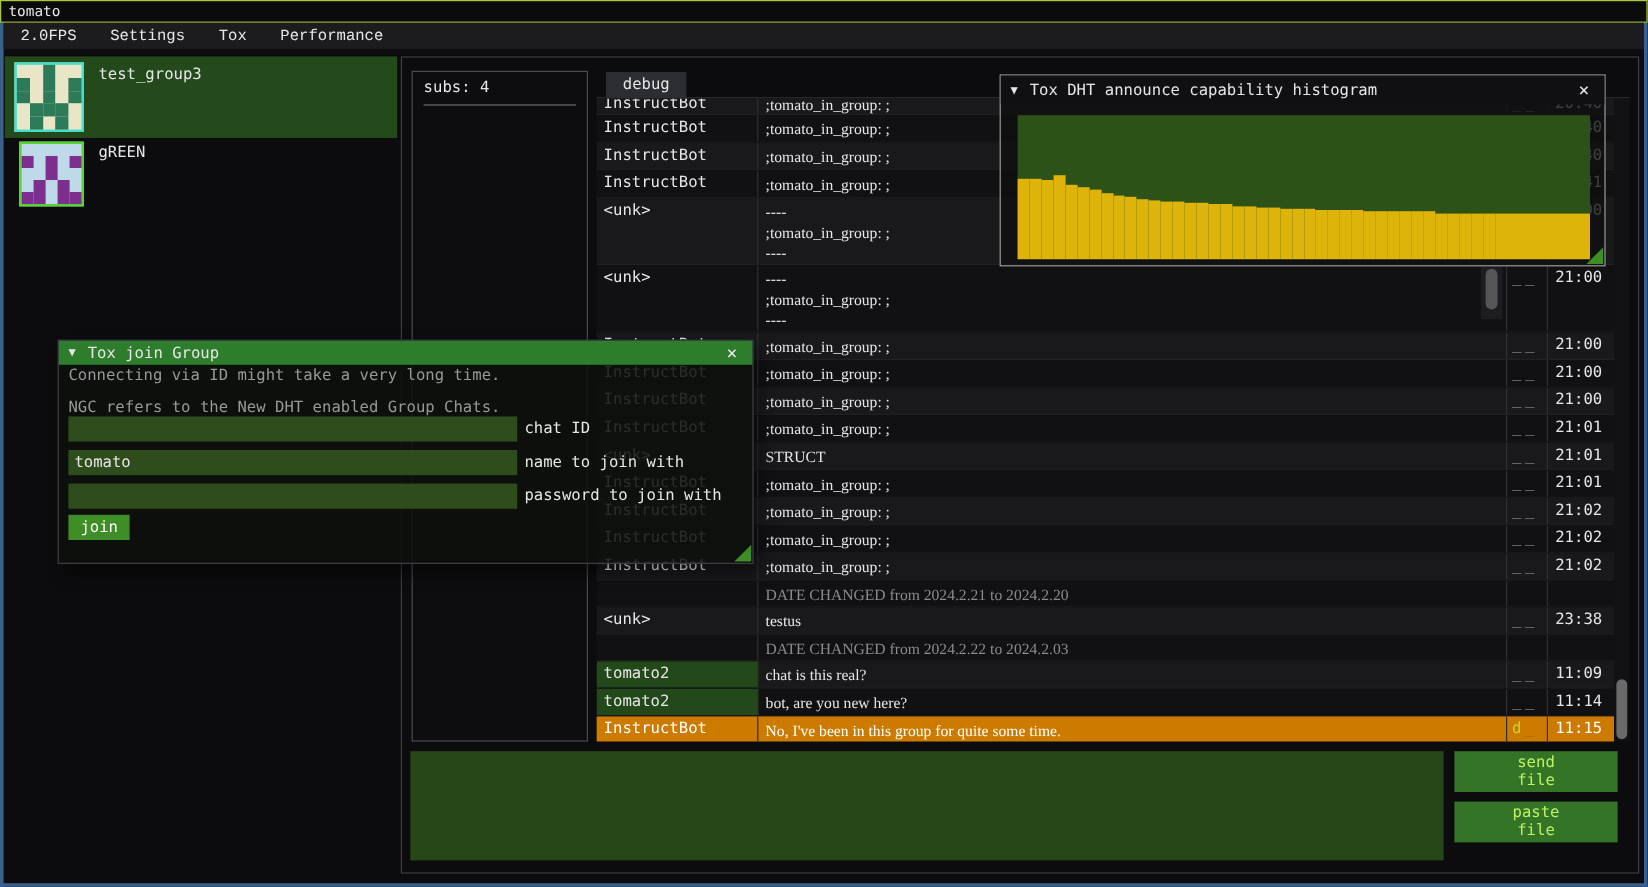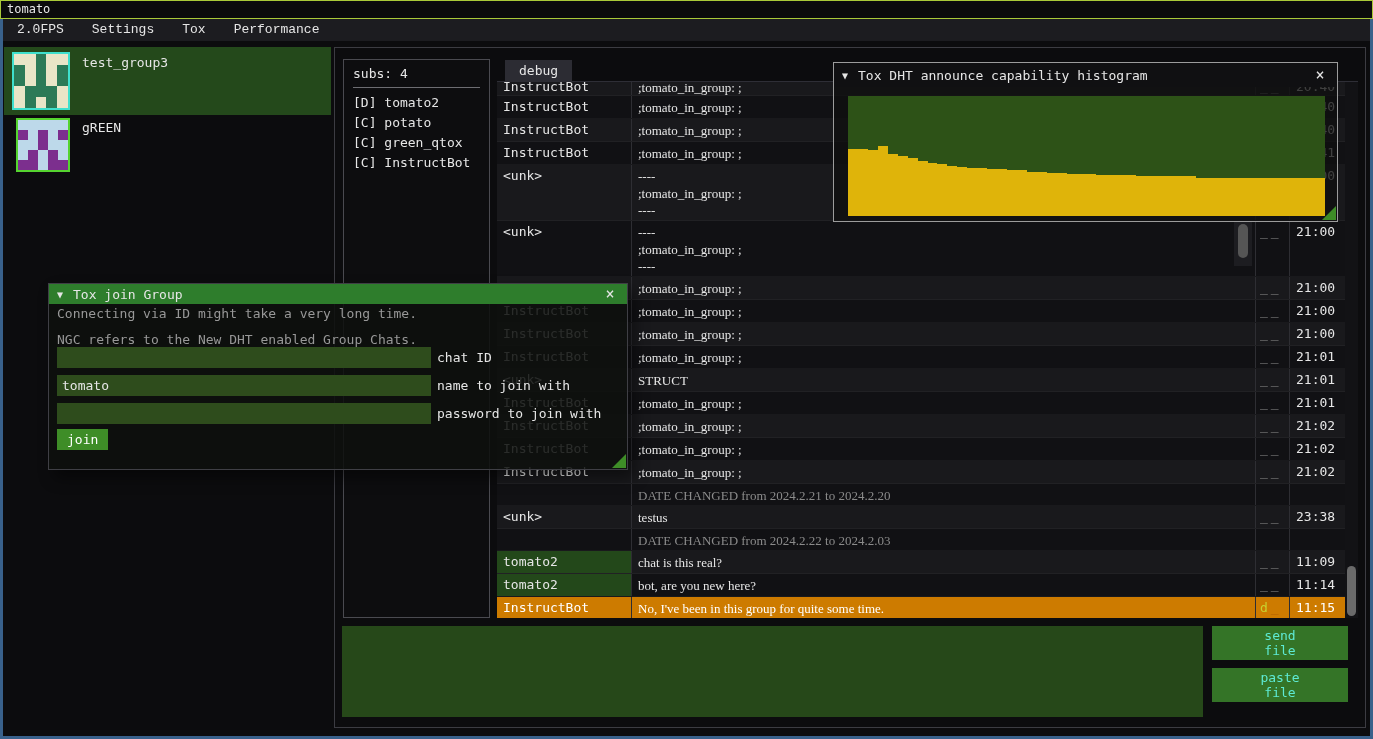--- a/index.html
+++ b/index.html
@@ -69,21 +69,21 @@
     background:#6a6a6a; border-radius:5px; }
   
   #mid-scroll-track { left:1234px; top:222px; width:18px; height:44px; background:#1d1d21; }
   #mid-scroll-handle { position:absolute; left:4px; top:2px; width:10px; height:34px;
     background:#555; border-radius:5px; }
 
   
   #composer-input { left:342px; top:626px; width:861px; height:91px; background:#264819;
     border:none; resize:none; outline:none; color:#e6e6e6;
     font-family:"DejaVu Sans Mono",monospace; font-size:13px; }
-  .file-btn { left:1212px; width:136px; height:34px; background:#347427; color:#5eead4;
+  .file-btn { left:1212px; width:136px; height:34px; background:#347427; color:#bef264;
     display:flex; flex-direction:column; align-items:center; justify-content:center;
     line-height:15px; cursor:pointer; }
   #send-file-btn { top:626px; } #paste-file-btn { top:668px; }
 
   
   .fwin { border:1px solid #8a8a8a; }
   #hist-window { left:833px; top:62px; width:505px; height:160px;
     background:rgba(16,16,16,0.78); border-color:#9c9c9c; }
   .fwin-title { height:24px; display:flex; align-items:center; padding:0 8px; gap:10px; }
   #hist-window .fwin-title { background:#101012; height:24px; }
@@ -181,26 +181,20 @@
       <div style="background: rgb(124, 47, 142);"></div>
     </div>
   <div class="group-label" style="top:4px;">gREEN</div>
 </div>
 
 <div class="abs" id="main-box"></div>
 
 <div class="abs" id="subs-panel">
   <div>subs: 4</div>
   <div id="subs-sep"></div>
-  <div id="subs-list">
-      <div class="subs-member">[D] tomato2</div>
-      <div class="subs-member">[C] potato</div>
-      <div class="subs-member">[C] green_qtox</div>
-      <div class="subs-member">[C] InstructBot</div>
-    </div>
 </div>
 
 <div class="abs" id="tab-bar">
   <div id="tab-debug">debug</div>
 </div>
 
 <div class="abs" id="chat-rows">
     <div class="chat-row odd clip">
       <div class="cell cell-name">InstructBot</div>
       <div class="cell cell-msg"><div>;tomato_in_group: ;</div></div>

